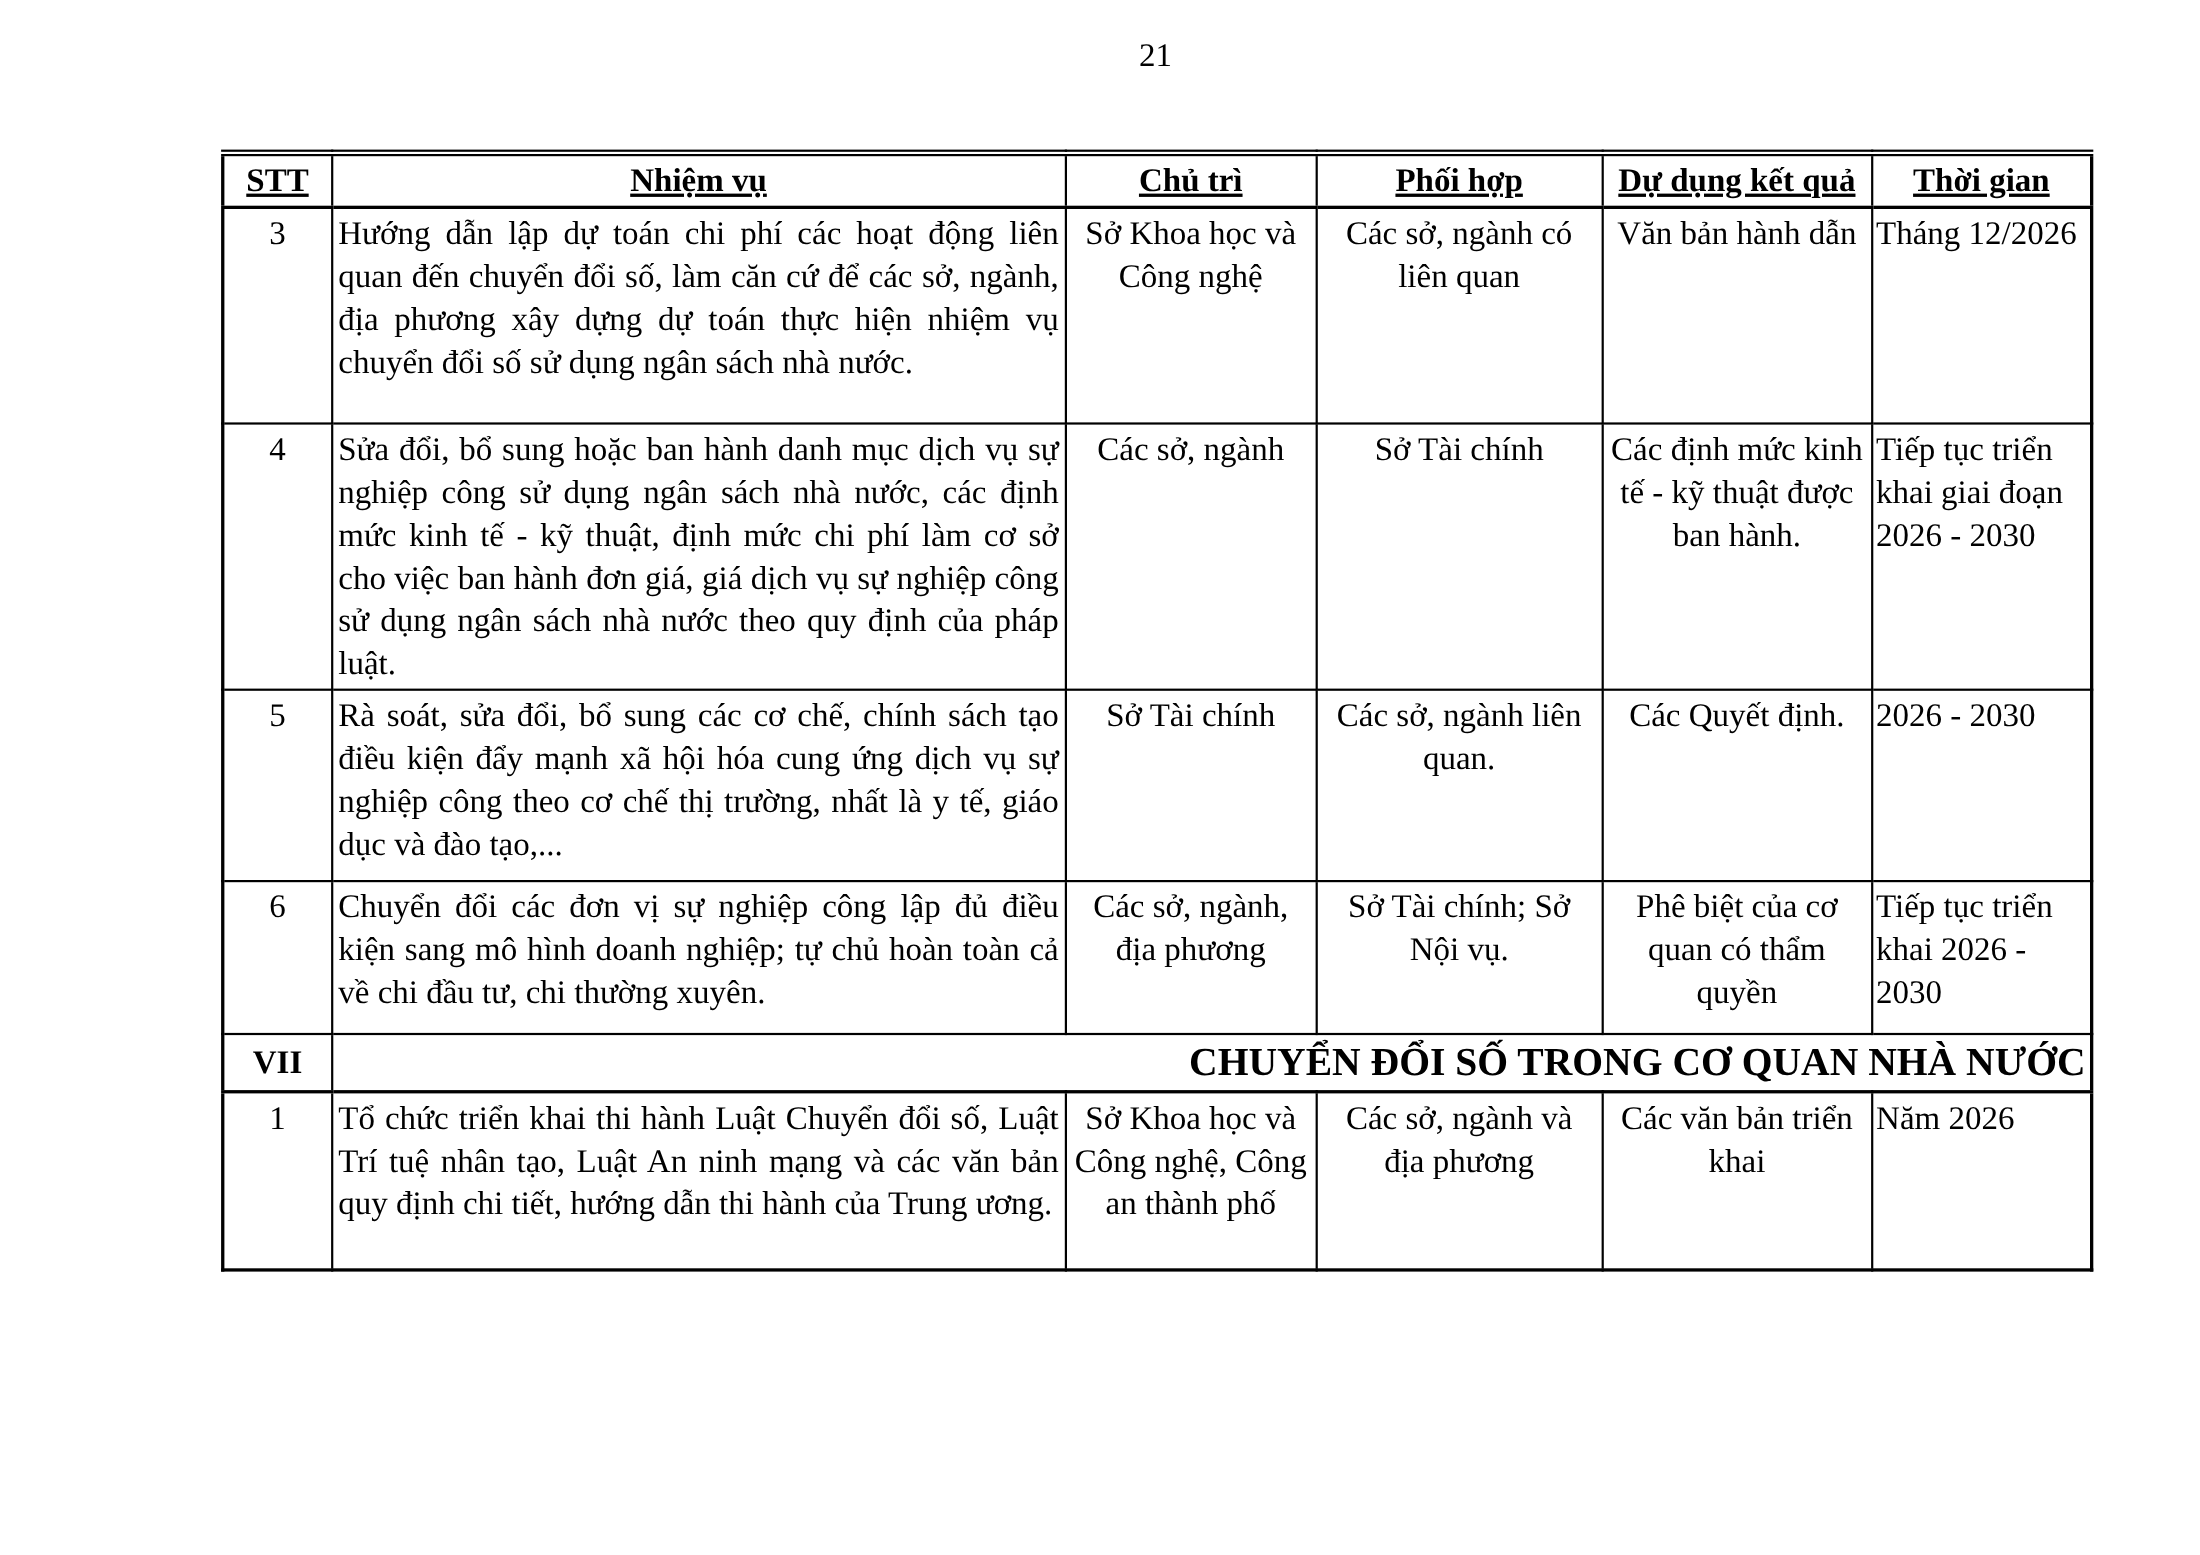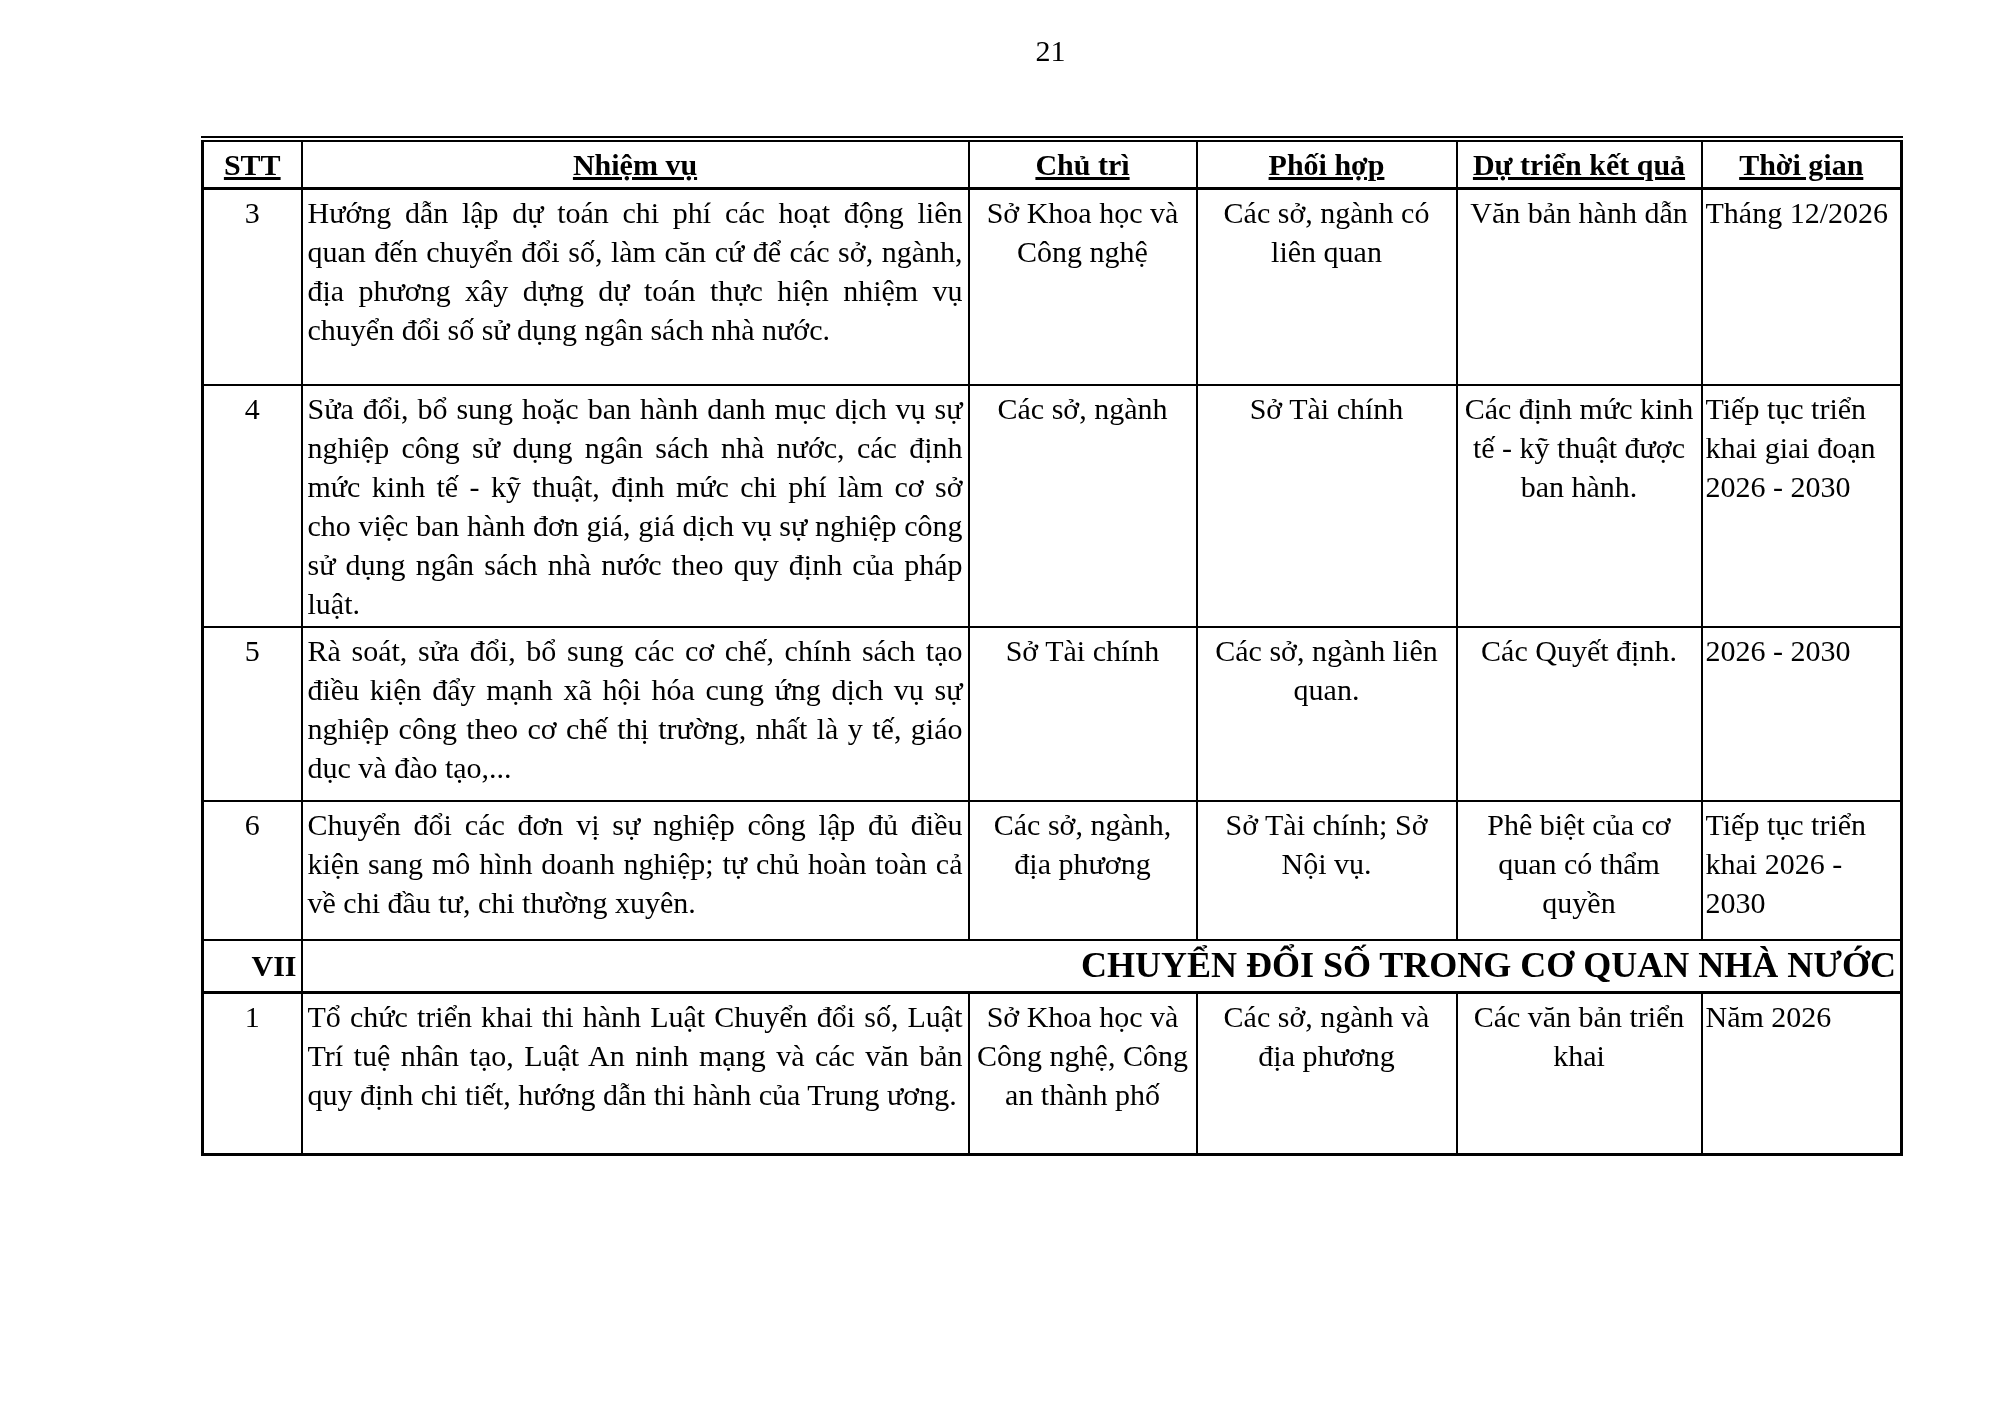--- a/index.html
+++ b/index.html
@@ -51,21 +51,20 @@
     border-bottom: 3px solid #000;
   }
   td.c-stt  { text-align: center;  padding: 3px 4px; }
   td.c-task { text-align: justify; padding: 3px 5px; }
   td.c-mid  { text-align: center;  padding: 3px 6px; }
   td.c-time {  padding: 3px 3px; }
   tr.section-row td {
     vertical-align: middle;
     font-weight: bold;
     border-bottom: 3px solid #000;
-    text-align: right;
   }
   tr.section-row td.section-title {
     text-align: right;
     padding: 2px 4px;
     font-size: 36px;
   }
 </style>
 </head>
 <body>
 
@@ -82,21 +81,21 @@
       <col style="width:245px">
       <col style="width:200px">
     </colgroup>
 
     <thead>
       <tr style="height:49px;text-decoration:underline;">
         <th>STT</th>
         <th>Nhiệm vụ</th>
         <th>Chủ trì</th>
         <th>Phối hợp</th>
-        <th>Dự triển kết quả</th>
+        <th>Dự dụng kết quả</th>
         <th>Thời gian</th>
       </tr>
     </thead>
 
     <tbody>
 
 
       <tr style="height:197px;">
         <td class="c-stt">3</td>
         <td class="c-task">Hướng dẫn lập dự toán chi phí các hoạt động liên quan đến chuyển đổi số, làm căn cứ để các sở, ngành, địa phương xây dựng dự toán thực hiện nhiệm vụ chuyển đổi số sử dụng ngân sách nhà nước.</td>

